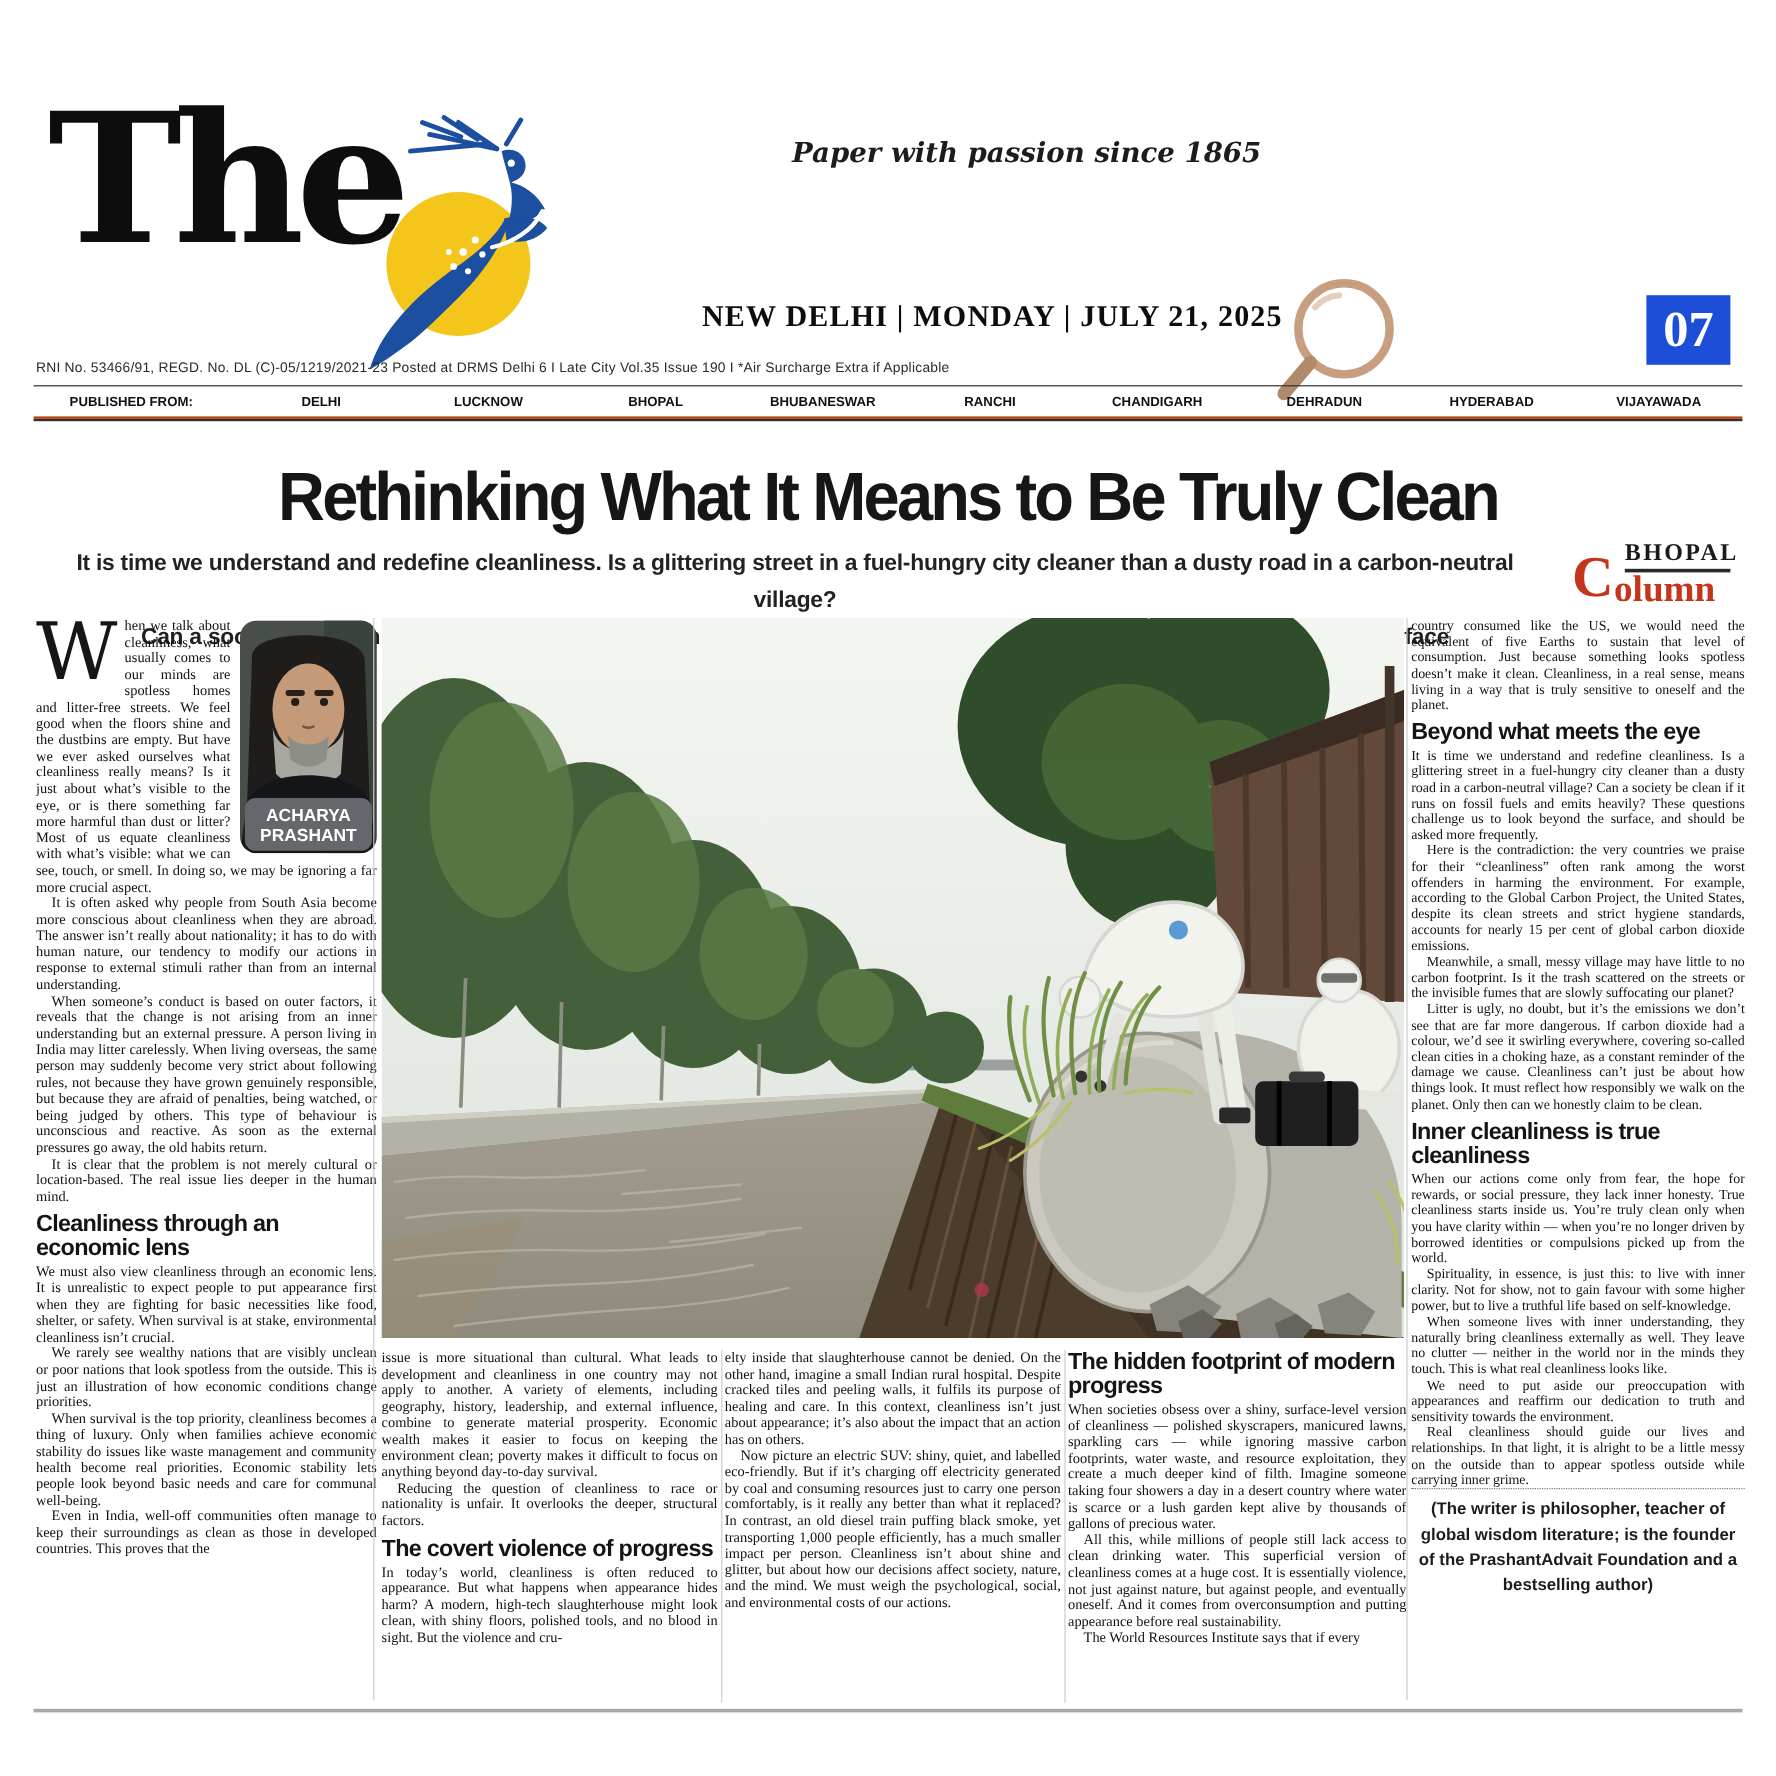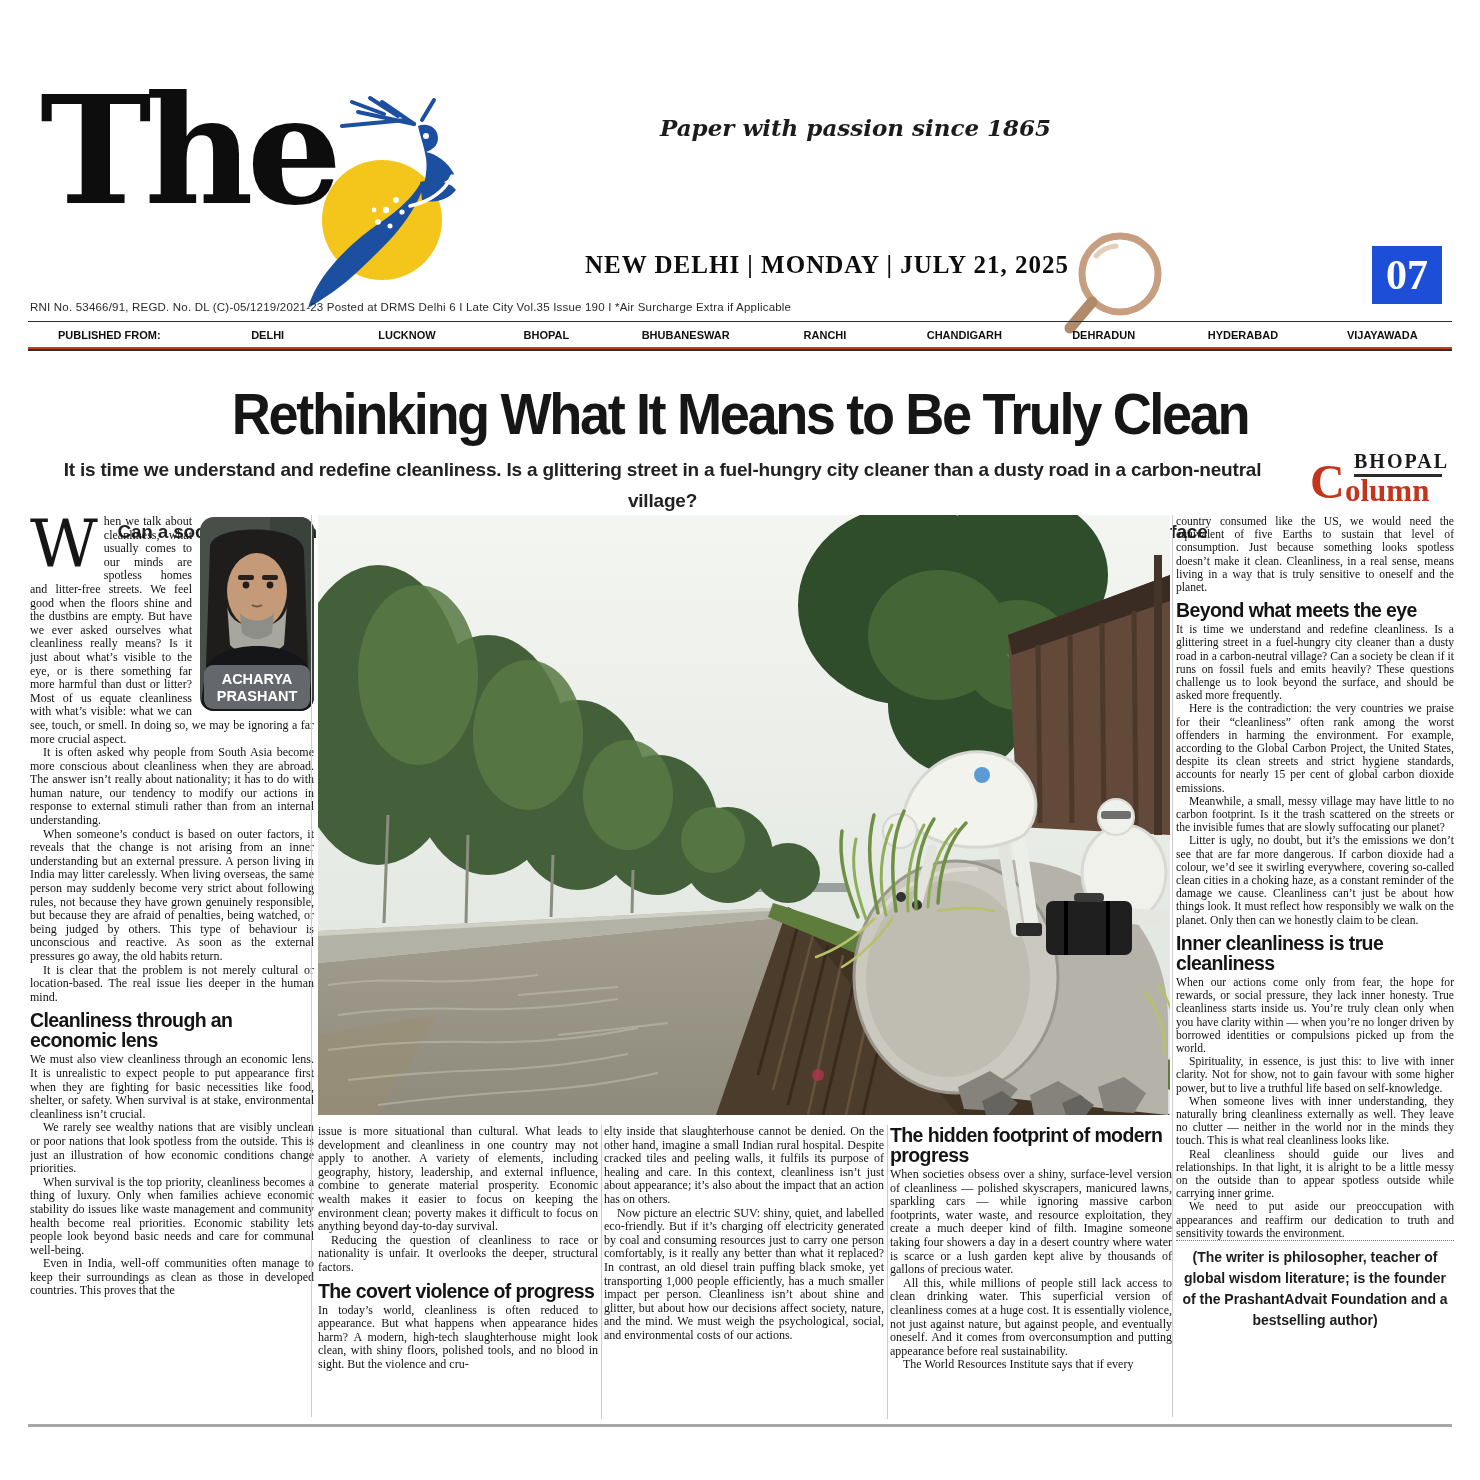--- a/index.html
+++ b/index.html
@@ -338,22 +338,22 @@
     <p class="cont">country consumed like the US, we would need the equivalent of five Earths to sustain that level of consumption. Just because something looks spotless doesn’t make it clean. Cleanliness, in a real sense, means living in a way that is truly sensitive to oneself and the planet.</p>
     <h3 class="colhead">Beyond what meets the eye</h3>
     <p class="cont">It is time we understand and redefine cleanliness. Is a glittering street in a fuel-hungry city cleaner than a dusty road in a carbon-neutral village? Can a society be clean if it runs on fossil fuels and emits heavily? These questions challenge us to look beyond the surface, and should be asked more frequently.</p>
     <p>Here is the contradiction: the very countries we praise for their “cleanliness” often rank among the worst offenders in harming the environment. For example, according to the Global Carbon Project, the United States, despite its clean streets and strict hygiene standards, accounts for nearly 15 per cent of global carbon dioxide emissions.</p>
     <p>Meanwhile, a small, messy village may have little to no carbon footprint. Is it the trash scattered on the streets or the invisible fumes that are slowly suffocating our planet?</p>
     <p>Litter is ugly, no doubt, but it’s the emissions we don’t see that are far more dangerous. If carbon dioxide had a colour, we’d see it swirling everywhere, covering so-called clean cities in a choking haze, as a constant reminder of the damage we cause. Cleanliness can’t just be about how things look. It must reflect how responsibly we walk on the planet. Only then can we honestly claim to be clean.</p>
     <h3 class="colhead">Inner cleanliness is true cleanliness</h3>
     <p class="cont">When our actions come only from fear, the hope for rewards, or social pressure, they lack inner honesty. True cleanliness starts inside us. You’re truly clean only when you have clarity within — when you’re no longer driven by borrowed identities or compulsions picked up from the world.</p>
     <p>Spirituality, in essence, is just this: to live with inner clarity. Not for show, not to gain favour with some higher power, but to live a truthful life based on self-knowledge.</p>
     <p>When someone lives with inner understanding, they naturally bring cleanliness externally as well. They leave no clutter — neither in the world nor in the minds they touch. This is what real cleanliness looks like.</p>
+    <p>We need to put aside our preoccupation with appearances and reaffirm our dedication to truth and sensitivity towards the environment.</p>
     <p>Real cleanliness should guide our lives and relationships. In that light, it is alright to be a little messy on the outside than to appear spotless outside while carrying inner grime.</p>
-    <p>We need to put aside our preoccupation with appearances and reaffirm our dedication to truth and sensitivity towards the environment.</p>
     <p class="writer">(The writer is philosopher, teacher of global wisdom literature; is the founder of the PrashantAdvait Foundation and a bestselling author)</p>
   </div>
 
   <div class="vsep vs1"></div>
   <div class="vsep vs2"></div>
   <div class="vsep vs3"></div>
   <div class="vsep vs4"></div>
   <div class="bottom-rule"></div>
 </div>
 

